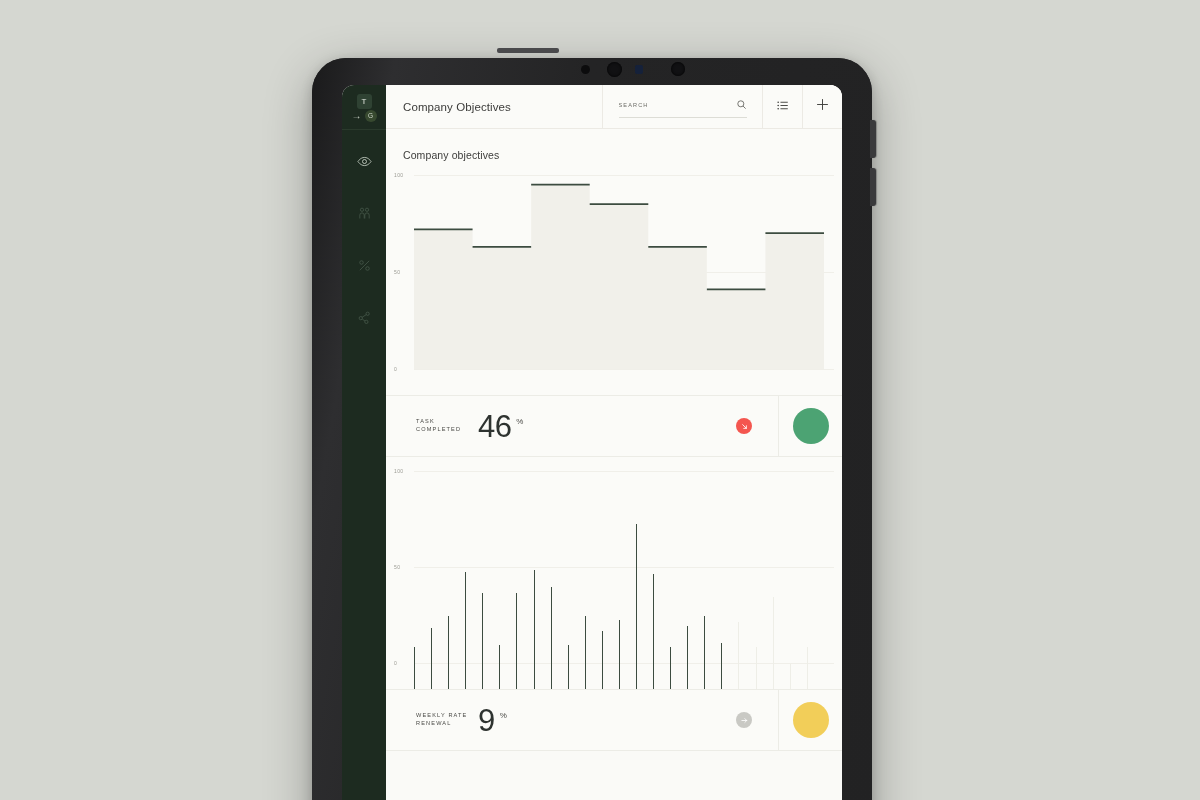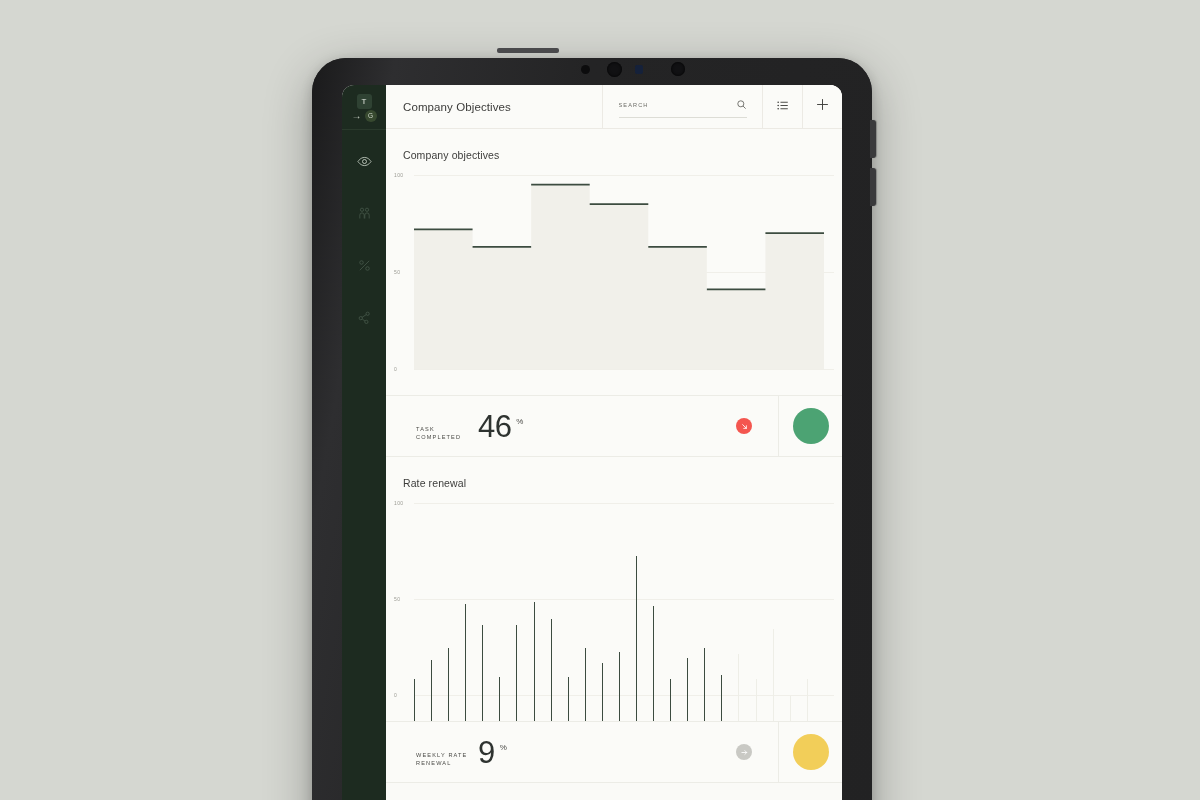--- a/index.html
+++ b/index.html
@@ -146,21 +146,21 @@
   
   #bars{ position:absolute; left:28px; bottom:0; display:flex; align-items:flex-end; }
   .bar{ width:1.8px; margin-right:16.2px; background:#3c4c40; }
   .bar.faded{ background:#eeeee7; }
 
   
   .kpi{
     height:61px; display:flex; align-items:center;
     background:#fbfbf8; border-bottom:1px solid #ececE6;
   }
-  .kpi-left{ flex:1 1 auto; display:flex; align-items:flex-end; padding-left:30px; }
+  .kpi-left{ flex:1 1 auto; display:flex; align-items:center; padding-left:30px; }
   .kpi-label{
     font-size:5.6px; letter-spacing:1.15px; line-height:7.6px;
     color:#4a4a46; width:60px;
   }
   .kpi-value{
     font-size:31px; color:#2e3330; letter-spacing:-.6px; line-height:31px;
     font-weight:400; margin-left:2px;
   }
   .kpi-pct{ font-size:8px; color:#4a4a46; margin-left:5px; align-self:flex-start; margin-top:6px; }
   .kpi-chip{
@@ -322,21 +322,20 @@
               <polyline points="17,10 17,17 10,17"></polyline>
           </svg>
         </span>
       </div>
       <div class="kpi-dot-cell">
         <div class="kpi-dot" id="dot0" style="background: rgb(76, 163, 115);"></div>
       </div>
     </section>
 
     <section class="card">
-      <div class="card-title">Rate renewal</div>
       <div class="plot" id="plot2" style="height:218px;margin-top:14px;">
           <div class="gridline" style="top: 192px;"></div>
           <div class="axis-label" style="top: 189px;">0</div>
           <div class="gridline" style="top: 96px;"></div>
           <div class="axis-label" style="top: 93px;">50</div>
           <div class="gridline" style="top: 0px;"></div>
           <div class="axis-label" style="top: -3px;">100</div>
           <div id="bars" style="height: 192px; width: 410px;">
             <div class="bar" style="height: 42.24px;"></div>
             <div class="bar" style="height: 61.44px;"></div>

